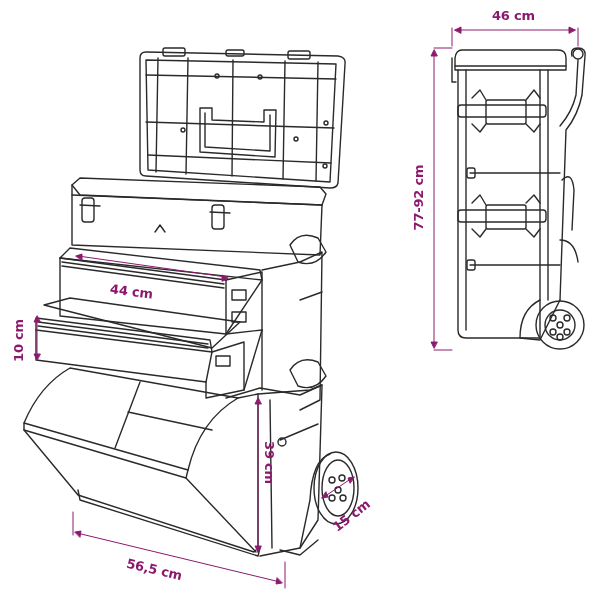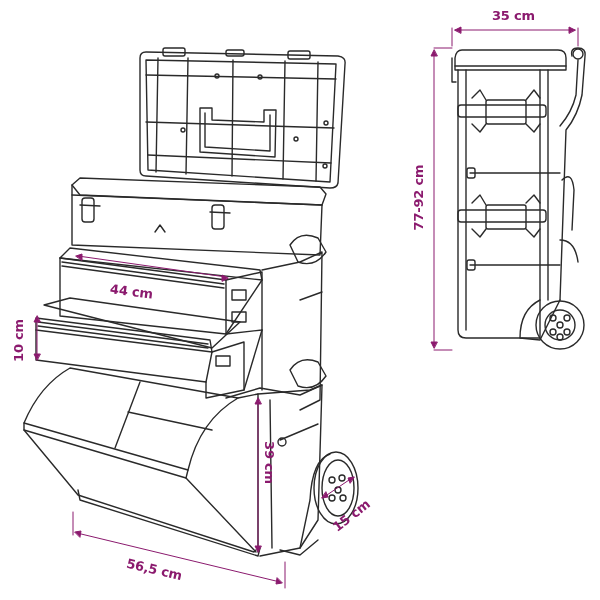--- a/index.html
+++ b/index.html
@@ -197,21 +197,21 @@
     <path d="M354 477 L348 478 L350 483 Z" fill="#8b1a6e"></path>
 
     <line x1="73" y1="512" x2="73" y2="535"></line>
     <line x1="285" y1="562" x2="285" y2="588"></line>
     <line x1="77" y1="533" x2="280" y2="582"></line>
     <path d="M75 532 L81 531 L80 537 Z" fill="#8b1a6e"></path>
     <path d="M282 583 L276 584 L277 578 Z" fill="#8b1a6e"></path>
   </g>
 </svg>
 
-<div class="lbl" style="left:492px; top:8px;">35 cm</div>
+<div class="lbl" style="left:492px; top:8px;">46 cm</div>
 <div class="lbl rot-90" style="left:382px; top:190px; width:72px; text-align:center;">77-92 cm</div>
 <div class="lbl" style="left:110px; top:284px; transform:rotate(7deg);">44 cm</div>
 <div class="lbl rot-90" style="left:-4px; top:333px; width:44px; text-align:center;">10 cm</div>
 <div class="lbl rot90" style="left:247px; top:455px; width:44px; text-align:center;">39 cm</div>
 <div class="lbl" style="left:330px; top:508px; transform:rotate(-38deg);">15 cm</div>
 <div class="lbl" style="left:126px; top:562px; transform:rotate(13deg);">56,5 cm</div>
 
 </div>
 
 </body></html>

